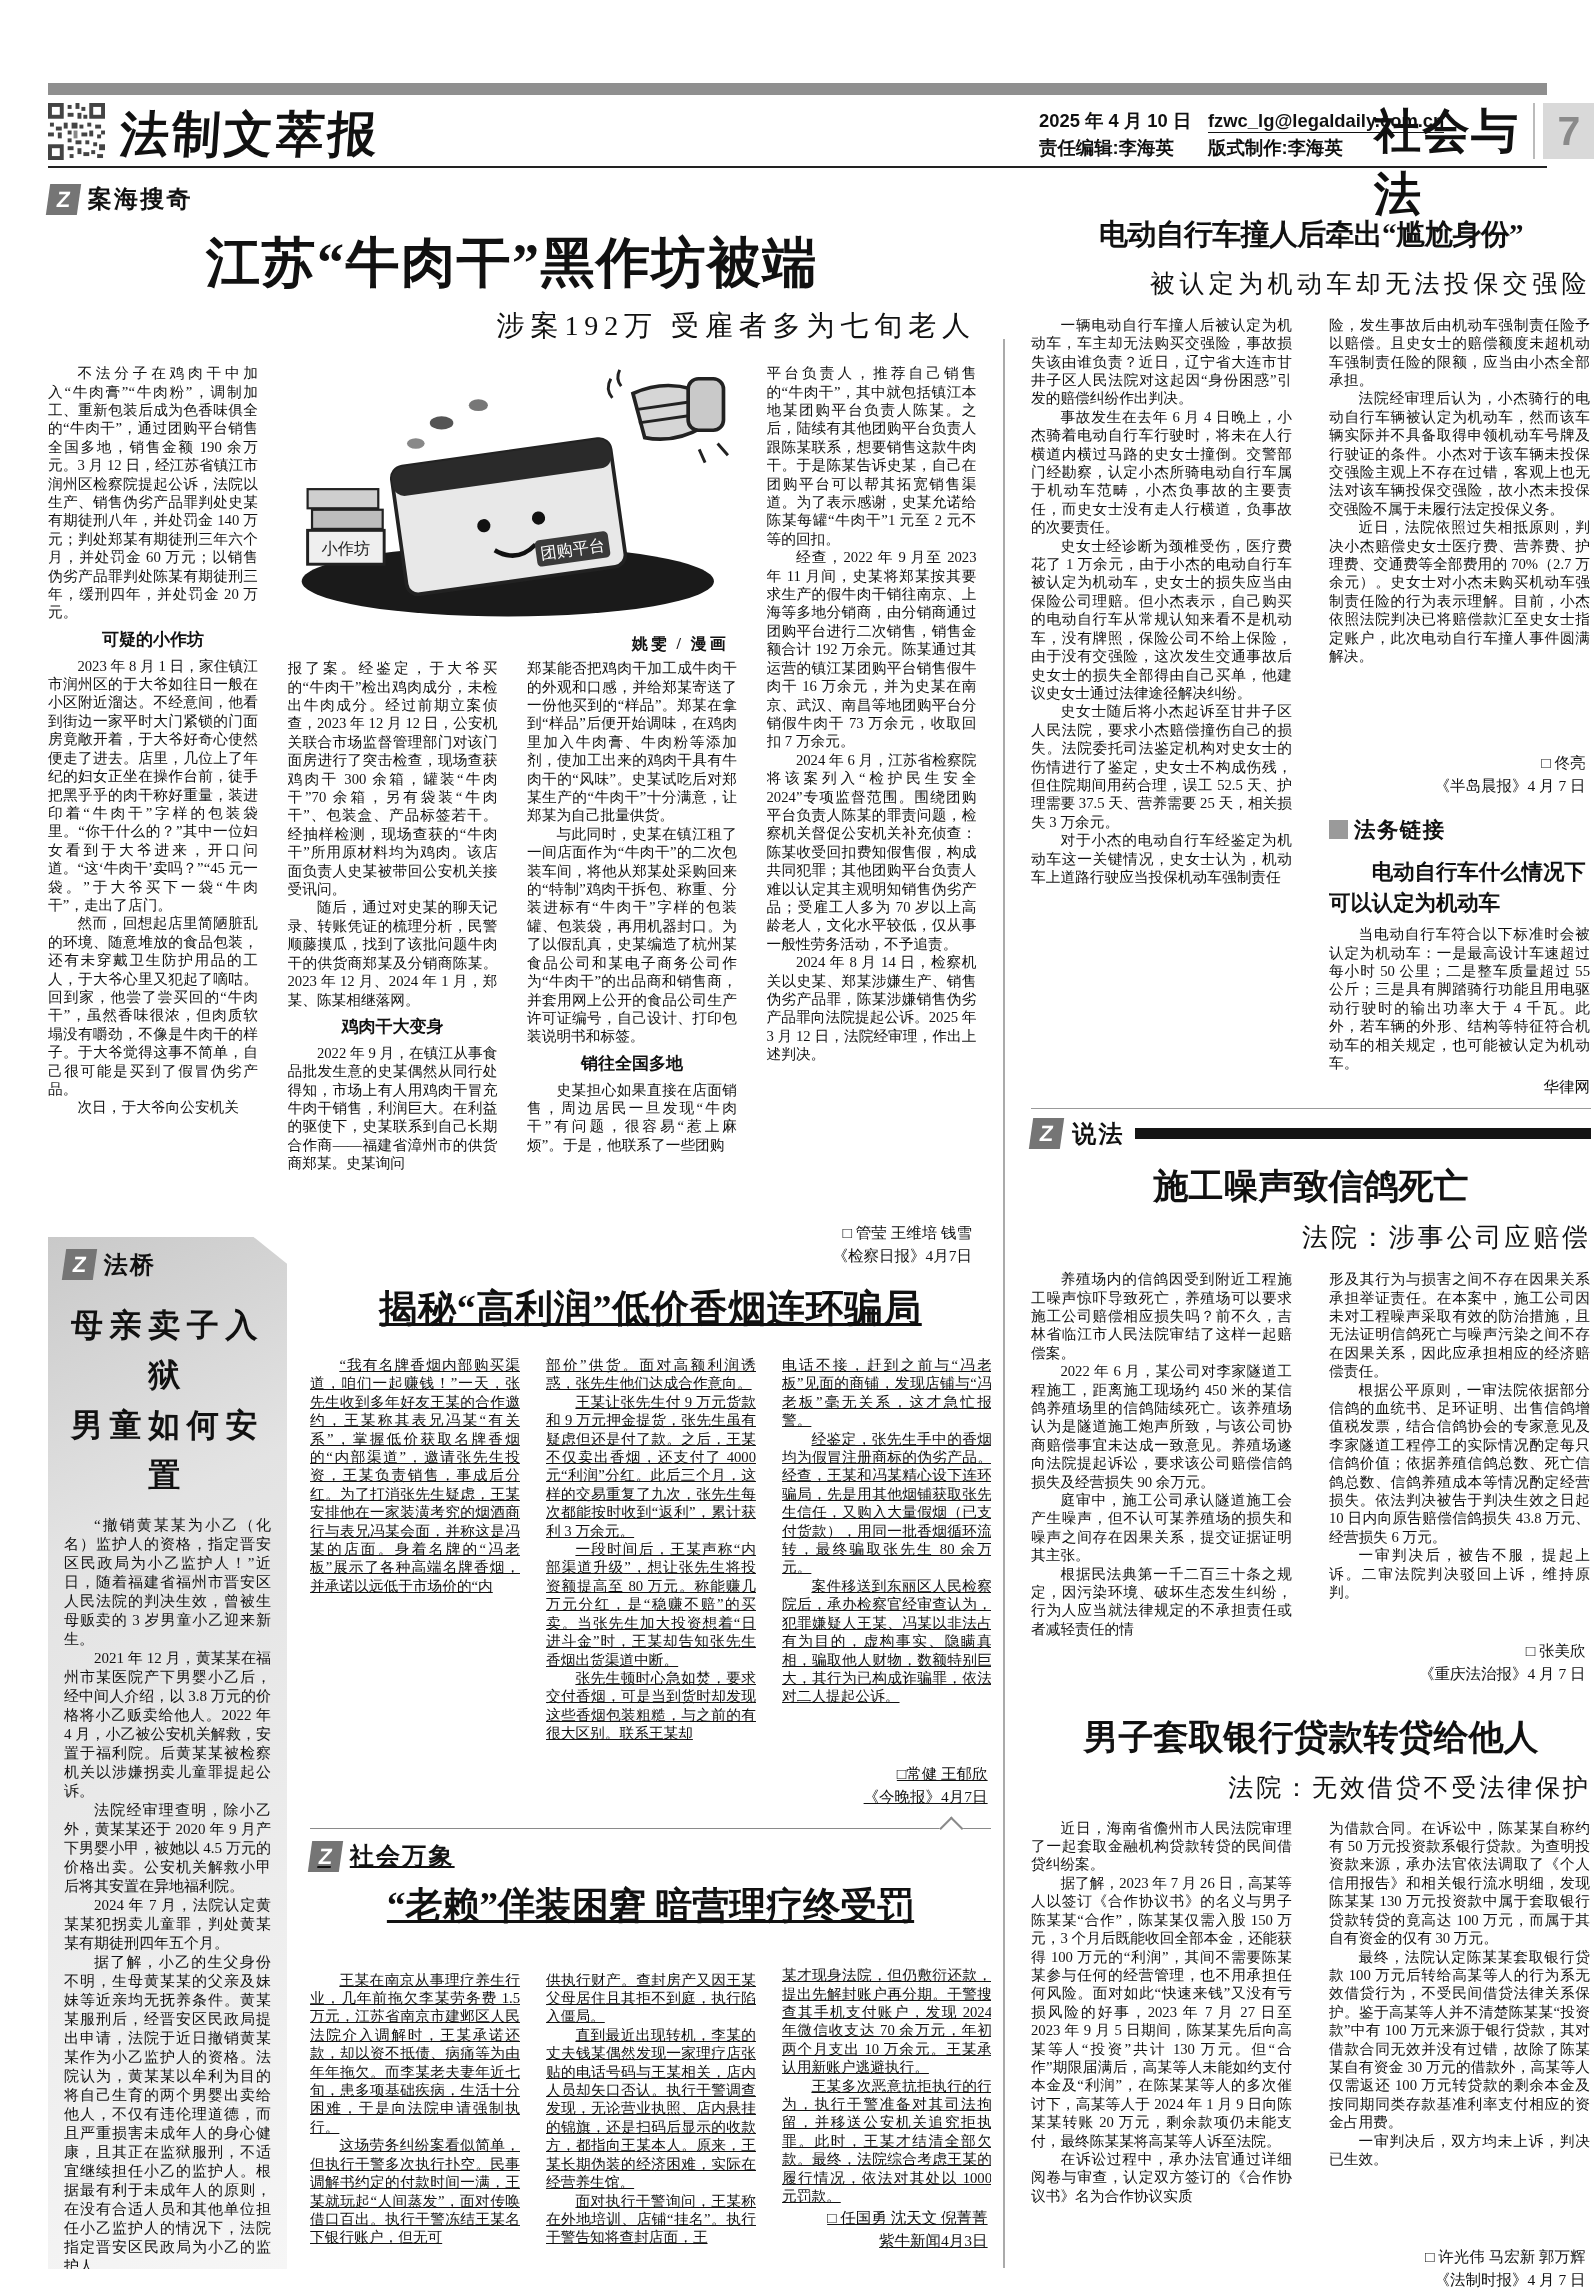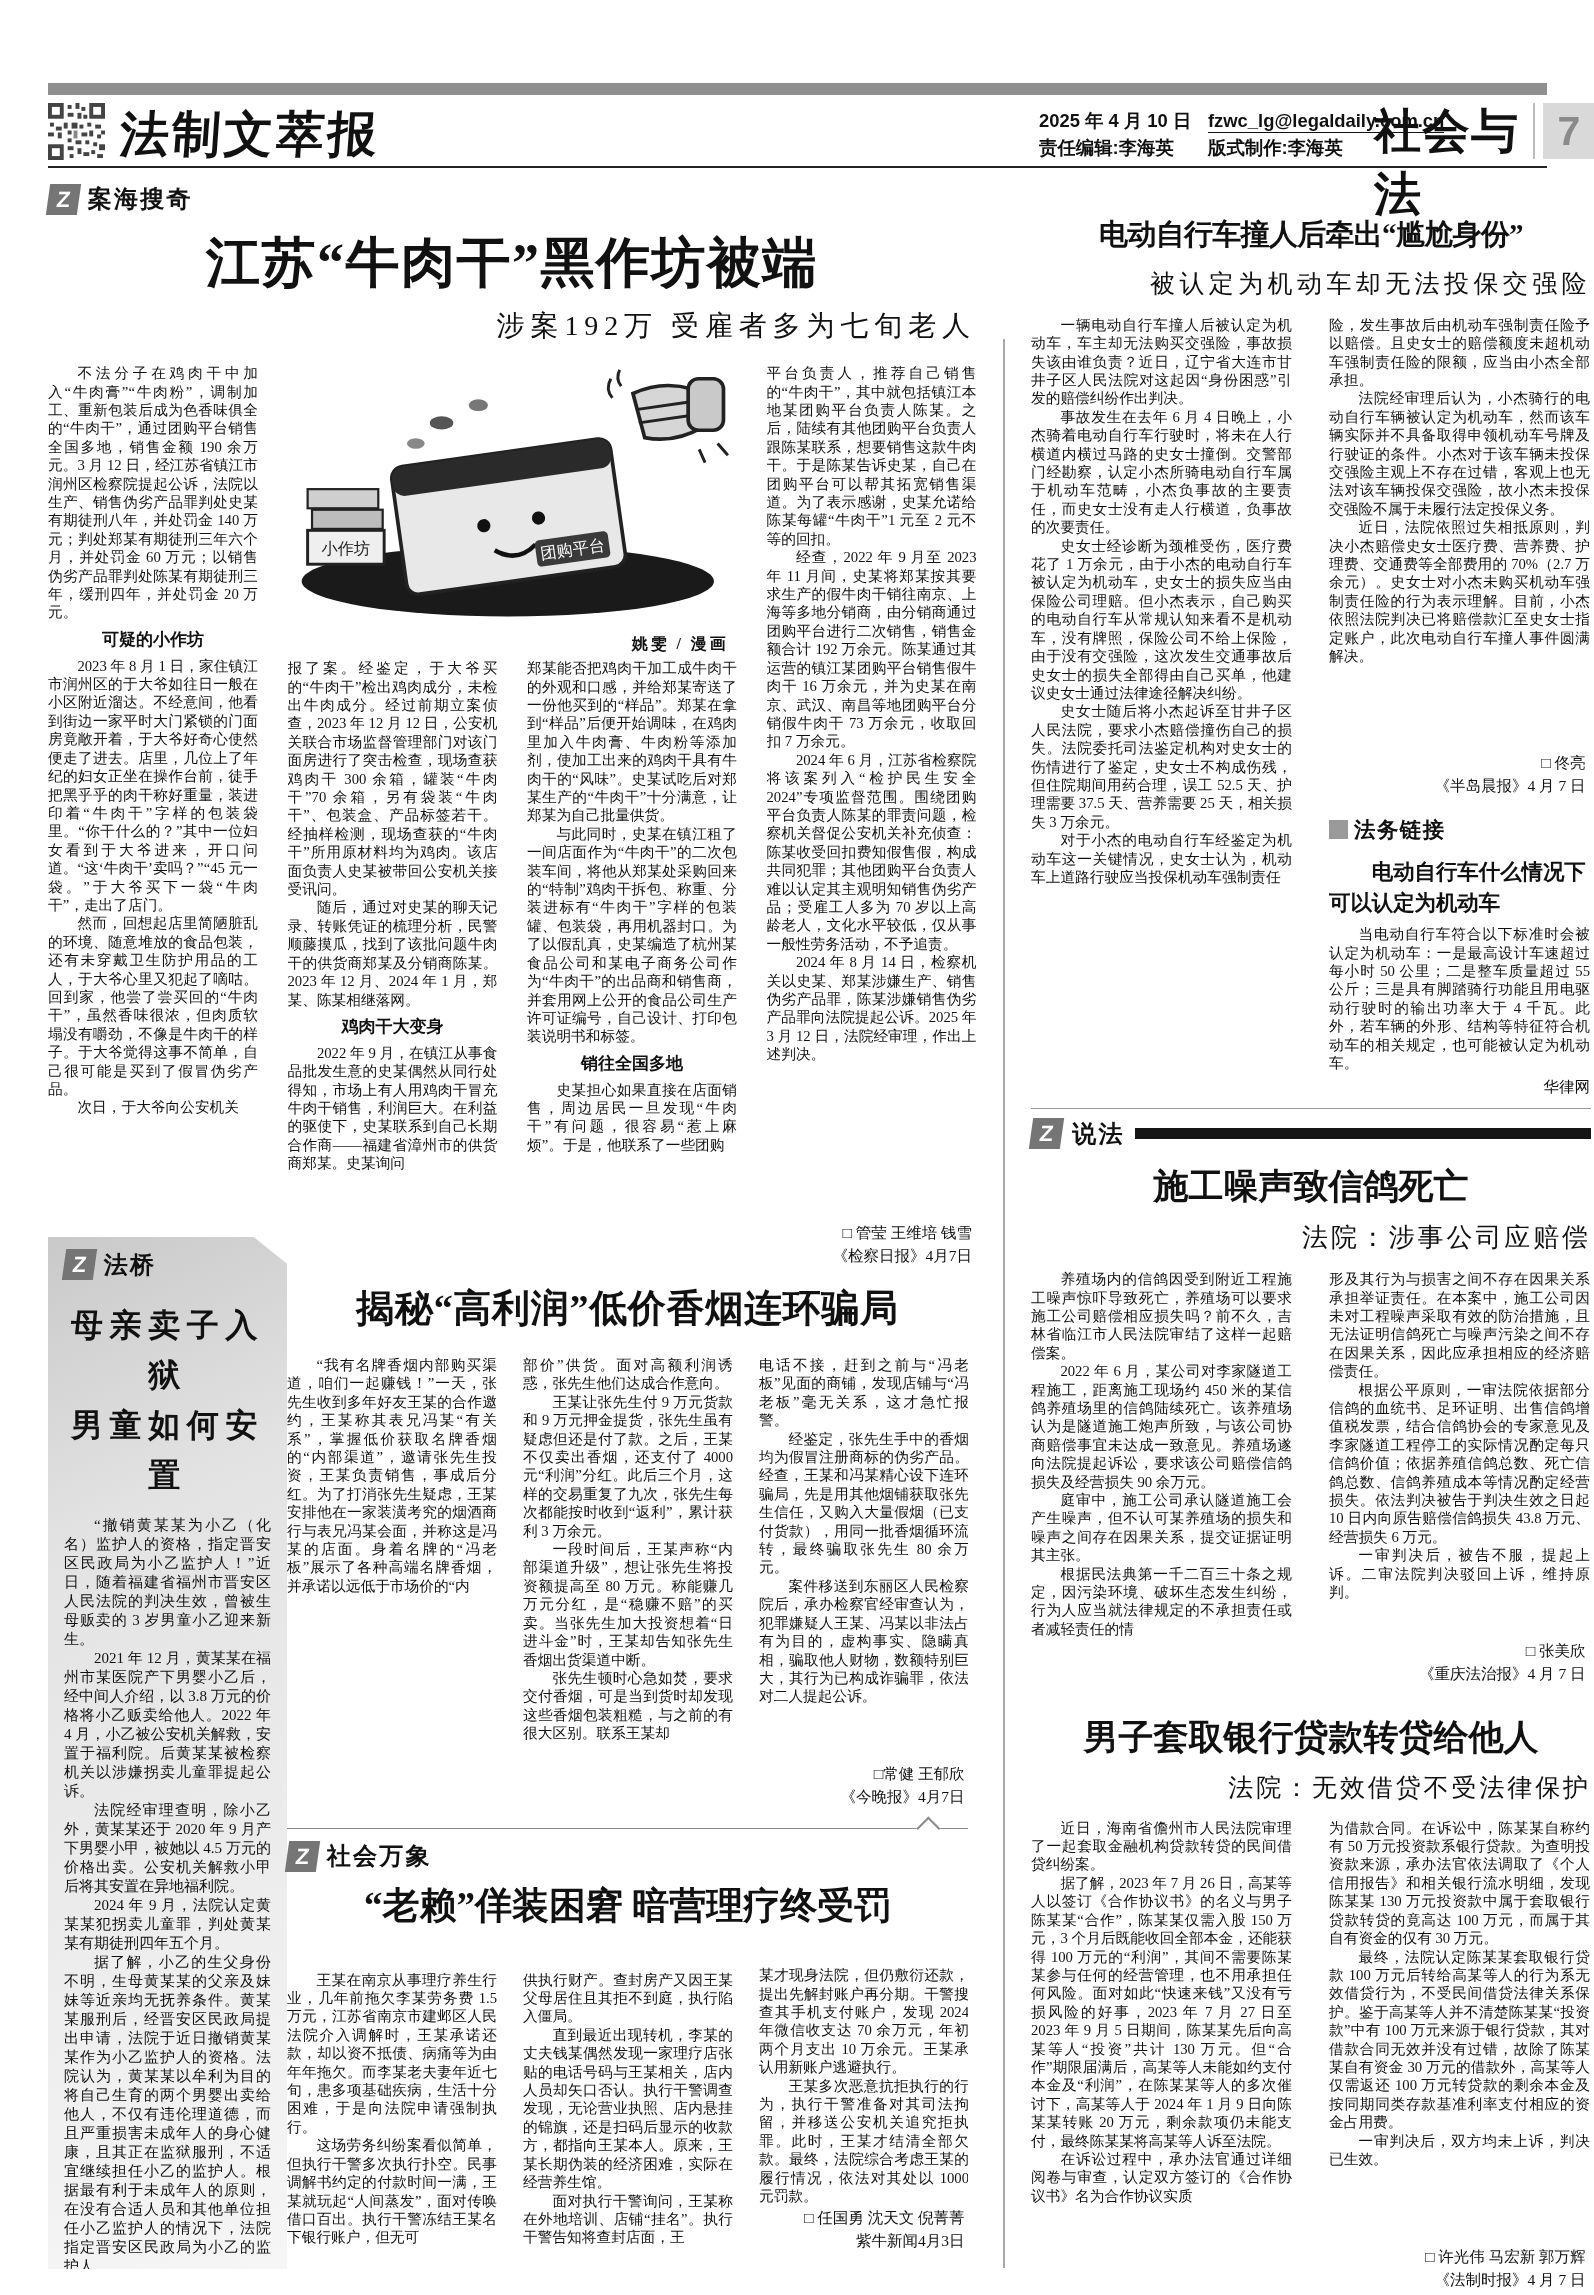--- a/index.html
+++ b/index.html
@@ -57,21 +57,21 @@
   
   #faqiao{left:48px;top:1237px;width:239px;height:1032px;
           background:linear-gradient(155deg,#c9c9c9 0%,#e3e3e3 28%,#f6f6f6 100%);
           clip-path:polygon(0 0,86% 0,100% 2.6%,100% 100%,0 100%);
           padding:11.8px 16px;box-sizing:border-box;}
   #faqiao-title{font-size:32px;font-weight:900;text-align:center;line-height:50px;
                 letter-spacing:6.6px;margin:19px 0 16px;}
   #faqiao .colbody p{font-size:15px;line-height:19px;}
   #faqiao .attr p{font-size:15.5px;}
   
-  #middle{left:287px;top:1283px;width:681px;}
+  #middle{left:310px;top:1283px;width:681px;text-decoration:underline;}
   #cig-head{font-size:38px;margin:0 0 22px;letter-spacing:0.7px;}
   .cols3{display:flex;gap:26px;height:451px;overflow:hidden;}
   .cols3 .col{width:210px;}
   #mid-div{position:relative;border-top:1.5px solid #8a8a8a;margin:20.6px 0 11.8px;}
   #mid-div .chev{position:absolute;right:31px;top:-8.8px;width:14.7px;height:14.7px;background:#fff;
                  border-left:2.2px solid #8a8a8a;border-top:2.2px solid #8a8a8a;transform:rotate(45deg);}
   #laolai-head{font-size:37px;margin:8.8px 0 19px;}
   .cols3b{display:flex;gap:26px;height:317px;overflow:hidden;align-items:center;}
   .cols3b .col{width:210px;}
   
@@ -249,21 +249,21 @@
       <div class="taglabel">法桥</div>
     </div>
     <div id="faqiao-title">
       <div>母亲卖子入狱</div>
       <div>男童如何安置</div>
     </div>
     <div class="colbody">
         <p class="ind">“撤销黄某某为小乙（化名）监护人的资格，指定晋安区民政局为小乙监护人！”近日，随着福建省福州市晋安区人民法院的判决生效，曾被生母贩卖的 3 岁男童小乙迎来新生。</p>
         <p class="ind">2021 年 12 月，黄某某在福州市某医院产下男婴小乙后，经中间人介绍，以 3.8 万元的价格将小乙贩卖给他人。2022 年 4 月，小乙被公安机关解救，安置于福利院。后黄某某被检察机关以涉嫌拐卖儿童罪提起公诉。</p>
         <p class="ind">法院经审理查明，除小乙外，黄某某还于 2020 年 9 月产下男婴小甲，被她以 4.5 万元的价格出卖。公安机关解救小甲后将其安置在异地福利院。</p>
-        <p class="ind">2024 年 9 月，法院认定黄某某犯拐卖儿童罪，判处黄某某有期徒刑四年五个月。</p>
+        <p class="ind">2024 年 7 月，法院认定黄某某犯拐卖儿童罪，判处黄某某有期徒刑四年五个月。</p>
         <p class="ind">据了解，小乙的生父身份不明，生母黄某某的父亲及妹妹等近亲均无抚养条件。黄某某服刑后，经晋安区民政局提出申请，法院于近日撤销黄某某作为小乙监护人的资格。法院认为，黄某某以牟利为目的将自己生育的两个男婴出卖给他人，不仅有违伦理道德，而且严重损害未成年人的身心健康，且其正在监狱服刑，不适宜继续担任小乙的监护人。根据最有利于未成年人的原则，在没有合适人员和其他单位担任小乙监护人的情况下，法院指定晋安区民政局为小乙的监护人。</p>
       </div>
     <div class="attr">
       <p>□ 林春长 陈金</p>
 
     </div>
   </div>
 
   <div class="abs" id="middle">
     <h2 class="headline" id="cig-head">揭秘“高利润”低价香烟连环骗局</h2>

